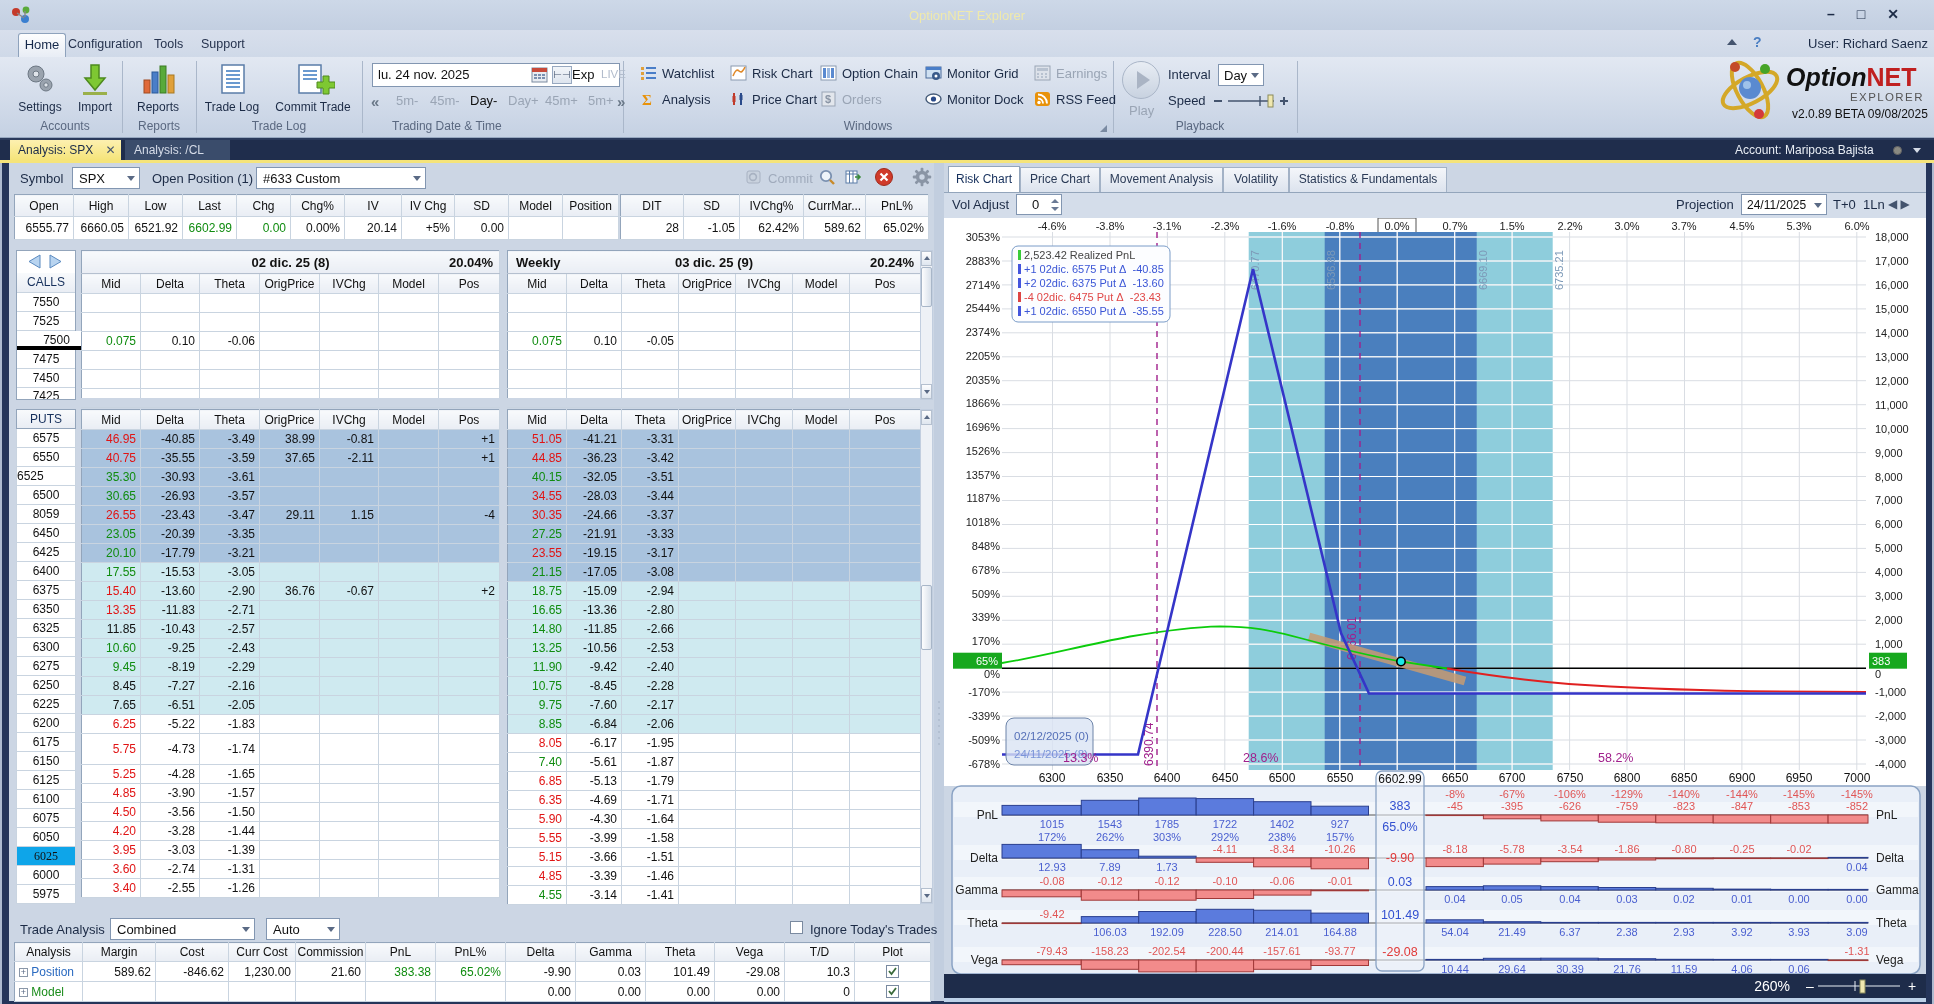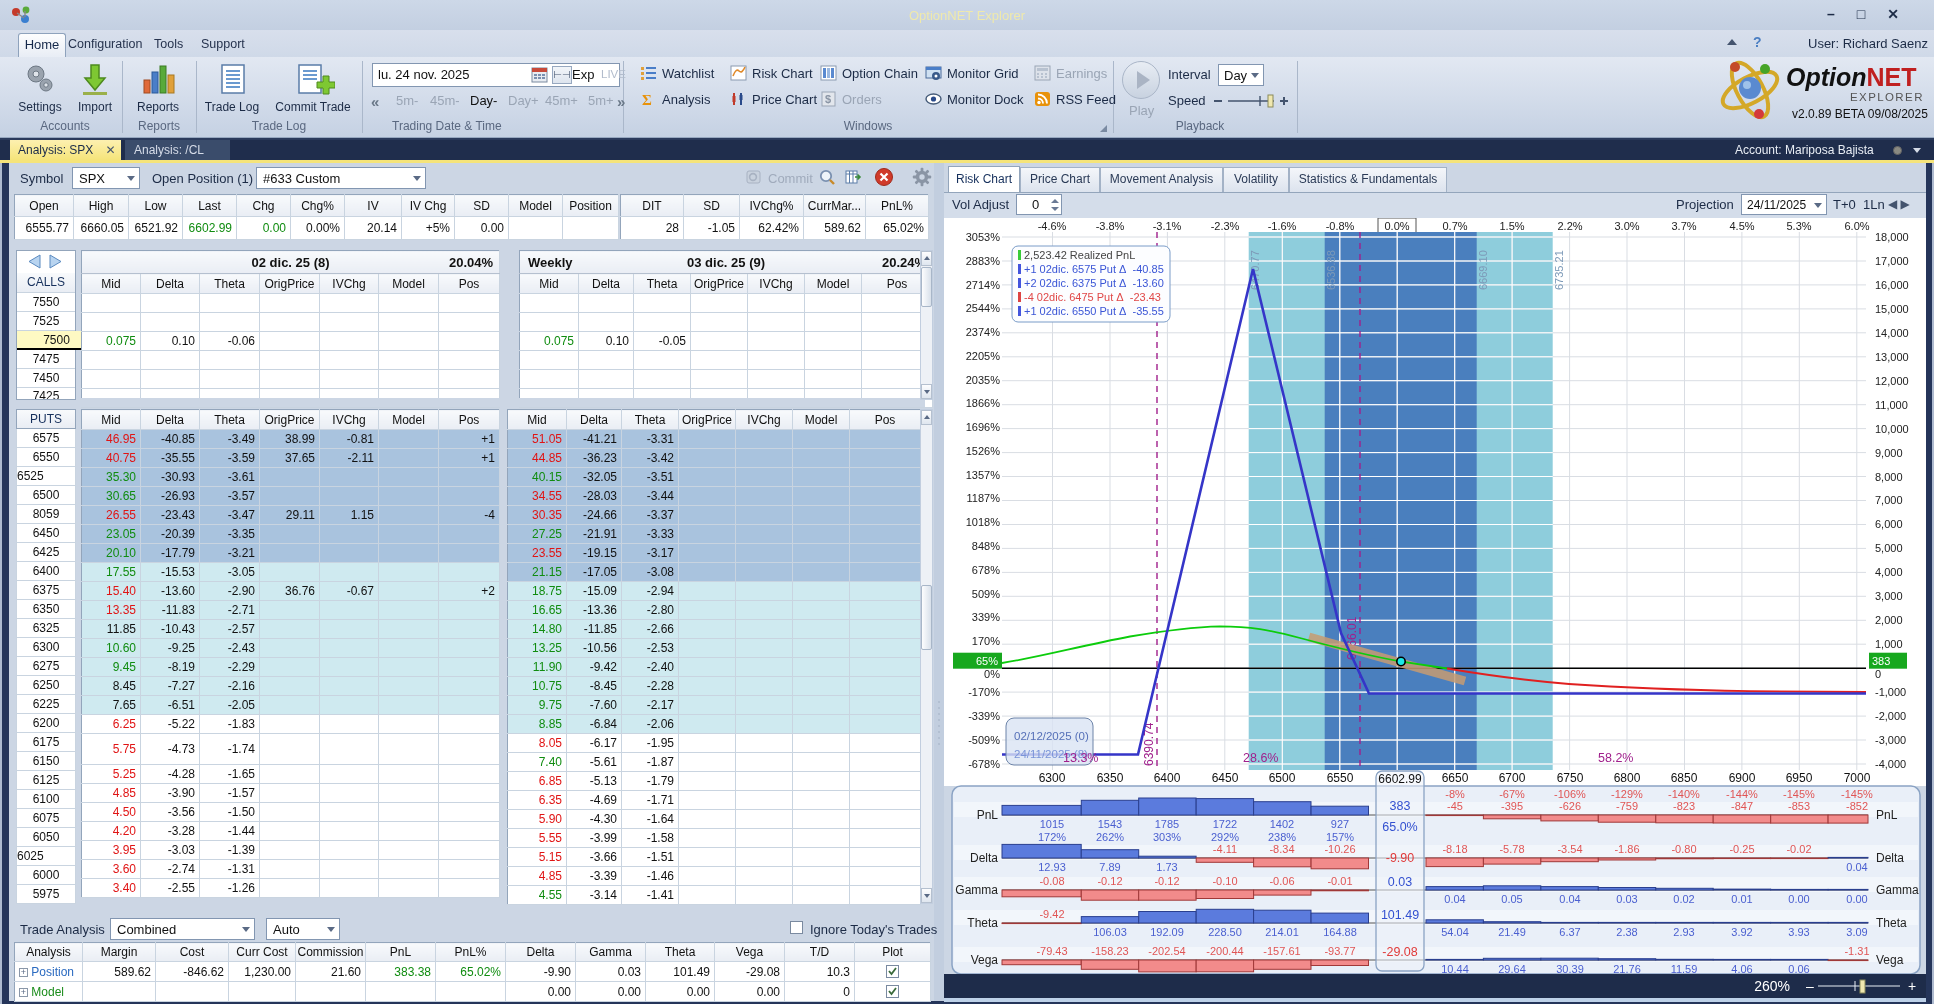--- a/index.html
+++ b/index.html
@@ -354,21 +354,21 @@
   </table>
 <div class="abs" style="left:455px;top:242px;width:26px;height:5px;background:radial-gradient(circle 1px at 2px 1px,#8a97a8 55%,transparent 60%) 0 0/5px 4px repeat;opacity:.8;"></div>
 <div class="abs" style="left:16px;top:250px;width:60px;height:150px;background:#fff;border:1px solid #93a5bb;"></div>
 <svg class="abs" style="left:26px;top:254px" width="40" height="15">
     <path d="M14 1 L3 7.5 L14 14 z" fill="#b8d4f0" stroke="#5a8ac0"></path>
     <path d="M24 1 L35 7.5 L24 14 z" fill="#b8d4f0" stroke="#5a8ac0"></path>
   </svg>
 <div class="abs hdr" style="left:17px;top:273px;width:58px;height:20px;line-height:19px;text-align:center;border-bottom:1px solid #c9d4e0;">CALLS</div>
 <div class="abs" style="left:17px;top:293px;width:58px;height:19px;line-height:18px;text-align:center;border-bottom:1px solid #c9d4e0;background:#fff;color:#111;">7550</div>
 <div class="abs" style="left:17px;top:312px;width:58px;height:19px;line-height:18px;text-align:center;border-bottom:1px solid #c9d4e0;background:#fff;color:#111;">7525</div>
-<div class="abs" style="left:17px;top:331px;width:79px;height:19px;line-height:18px;text-align:center;border-bottom:2px solid #000000;background:#fef9c3;color:#111;">7500</div>
+<div class="abs" style="left:17px;top:331px;width:79px;height:19px;line-height:18px;text-align:center;border-bottom:4px solid #000000;background:#ffffff;color:#111;">7500</div>
 <div class="abs" style="left:17px;top:350px;width:58px;height:19px;line-height:18px;text-align:center;border-bottom:1px solid #c9d4e0;background:#fff;color:#111;">7475</div>
 <div class="abs" style="left:17px;top:369px;width:58px;height:19px;line-height:18px;text-align:center;border-bottom:1px solid #c9d4e0;background:#fff;color:#111;">7450</div>
 <div class="abs" style="left:17px;top:388px;width:58px;height:11px;line-height:17px;text-align:center;background:#fff;color:#111;overflow:hidden;">7425</div>
 <table class="tbl abs" style="left:81px;top:250px;width:418px;border:1px solid #93a5bb;">
     <colgroup>
       <col style="width:59px;">
       <col style="width:59px;">
       <col style="width:60px;">
       <col style="width:60px;">
       <col style="width:59px;">
@@ -439,21 +439,21 @@
         <td class=""></td>
         <td class=""></td>
         <td class=""></td>
         <td class=""></td>
         <td class=""></td>
         <td class=""></td>
         <td class=""></td>
       </tr>
     </tbody>
   </table>
-<table class="tbl abs" style="left:507px;top:250px;width:413px;border:1px solid #93a5bb;margin-left:12px;">
+<table class="tbl abs" style="left:507px;top:250px;width:413px;border:1px solid #93a5bb;">
     <colgroup>
       <col style="width:59px;">
       <col style="width:55px;">
       <col style="width:57px;">
       <col style="width:57px;">
       <col style="width:57px;">
       <col style="width:57px;">
       <col style="width:71px;">
     </colgroup>
     <tbody>
@@ -551,21 +551,21 @@
 <div class="abs" style="left:16px;top:657px;width:60px;height:19px;line-height:18px;text-align:center;border:1px solid #c9d4e0;border-top:none;background:#fff;color:#111;">6275</div>
 <div class="abs" style="left:16px;top:676px;width:60px;height:19px;line-height:18px;text-align:center;border:1px solid #c9d4e0;border-top:none;background:#fff;color:#111;">6250</div>
 <div class="abs" style="left:16px;top:695px;width:60px;height:19px;line-height:18px;text-align:center;border:1px solid #c9d4e0;border-top:none;background:#fff;color:#111;">6225</div>
 <div class="abs" style="left:16px;top:714px;width:60px;height:19px;line-height:18px;text-align:center;border:1px solid #c9d4e0;border-top:none;background:#fff;color:#111;">6200</div>
 <div class="abs" style="left:16px;top:733px;width:60px;height:19px;line-height:18px;text-align:center;border:1px solid #c9d4e0;border-top:none;background:#fff;color:#111;">6175</div>
 <div class="abs" style="left:16px;top:752px;width:60px;height:19px;line-height:18px;text-align:center;border:1px solid #c9d4e0;border-top:none;background:#fff;color:#111;">6150</div>
 <div class="abs" style="left:16px;top:771px;width:60px;height:19px;line-height:18px;text-align:center;border:1px solid #c9d4e0;border-top:none;background:#fff;color:#111;">6125</div>
 <div class="abs" style="left:16px;top:790px;width:60px;height:19px;line-height:18px;text-align:center;border:1px solid #c9d4e0;border-top:none;background:#fff;color:#111;">6100</div>
 <div class="abs" style="left:16px;top:809px;width:60px;height:19px;line-height:18px;text-align:center;border:1px solid #c9d4e0;border-top:none;background:#fff;color:#111;">6075</div>
 <div class="abs" style="left:16px;top:828px;width:60px;height:19px;line-height:18px;text-align:center;border:1px solid #c9d4e0;border-top:none;background:#fff;color:#111;">6050</div>
-<div class="abs" style="left:16px;top:847px;width:60px;height:19px;line-height:18px;text-align:left;border:1px solid #c9d4e0;border-top:none;background:#ffffff;color:#111;">6025</div>
+<div class="abs" style="left:16px;top:847px;width:60px;height:19px;line-height:18px;text-align:center;border:1px solid #c9d4e0;border-top:none;background:#0ea5e9;color:#111;font-family:Liberation Serif, serif;">6025</div>
 <div class="abs" style="left:16px;top:866px;width:60px;height:19px;line-height:18px;text-align:center;border:1px solid #c9d4e0;border-top:none;background:#fff;color:#111;">6000</div>
 <div class="abs" style="left:16px;top:885px;width:60px;height:19px;line-height:18px;text-align:center;border:1px solid #c9d4e0;border-top:none;background:#fff;color:#111;">5975</div>
 <table class="tbl abs" style="left:81px;top:409px;width:418px;border:1px solid #93a5bb;">
     <colgroup>
       <col style="width:59px;">
       <col style="width:59px;">
       <col style="width:60px;">
       <col style="width:60px;">
       <col style="width:59px;">
       <col style="width:60px;">

